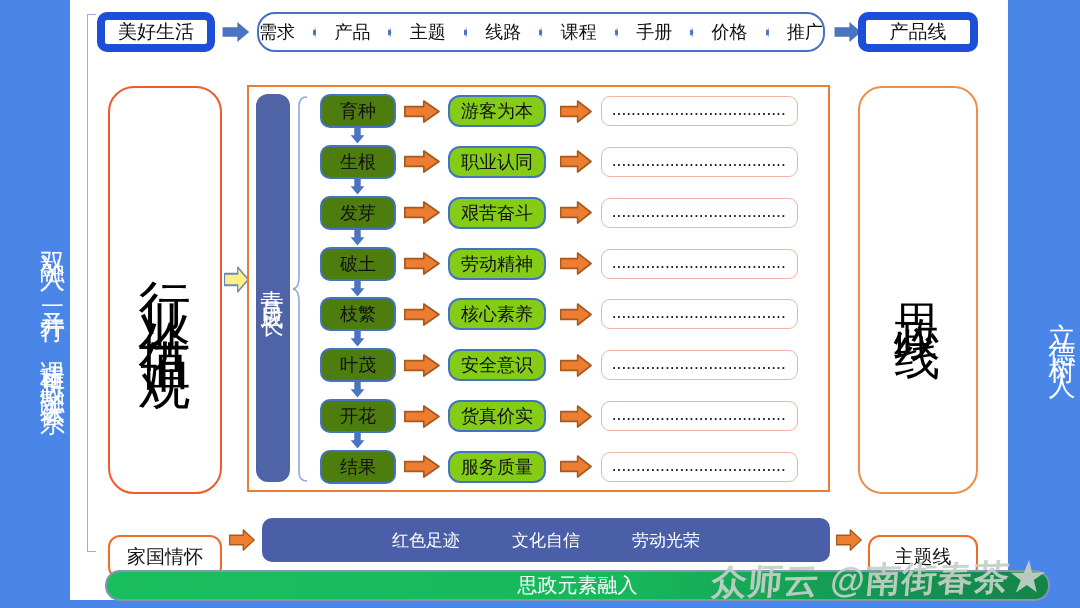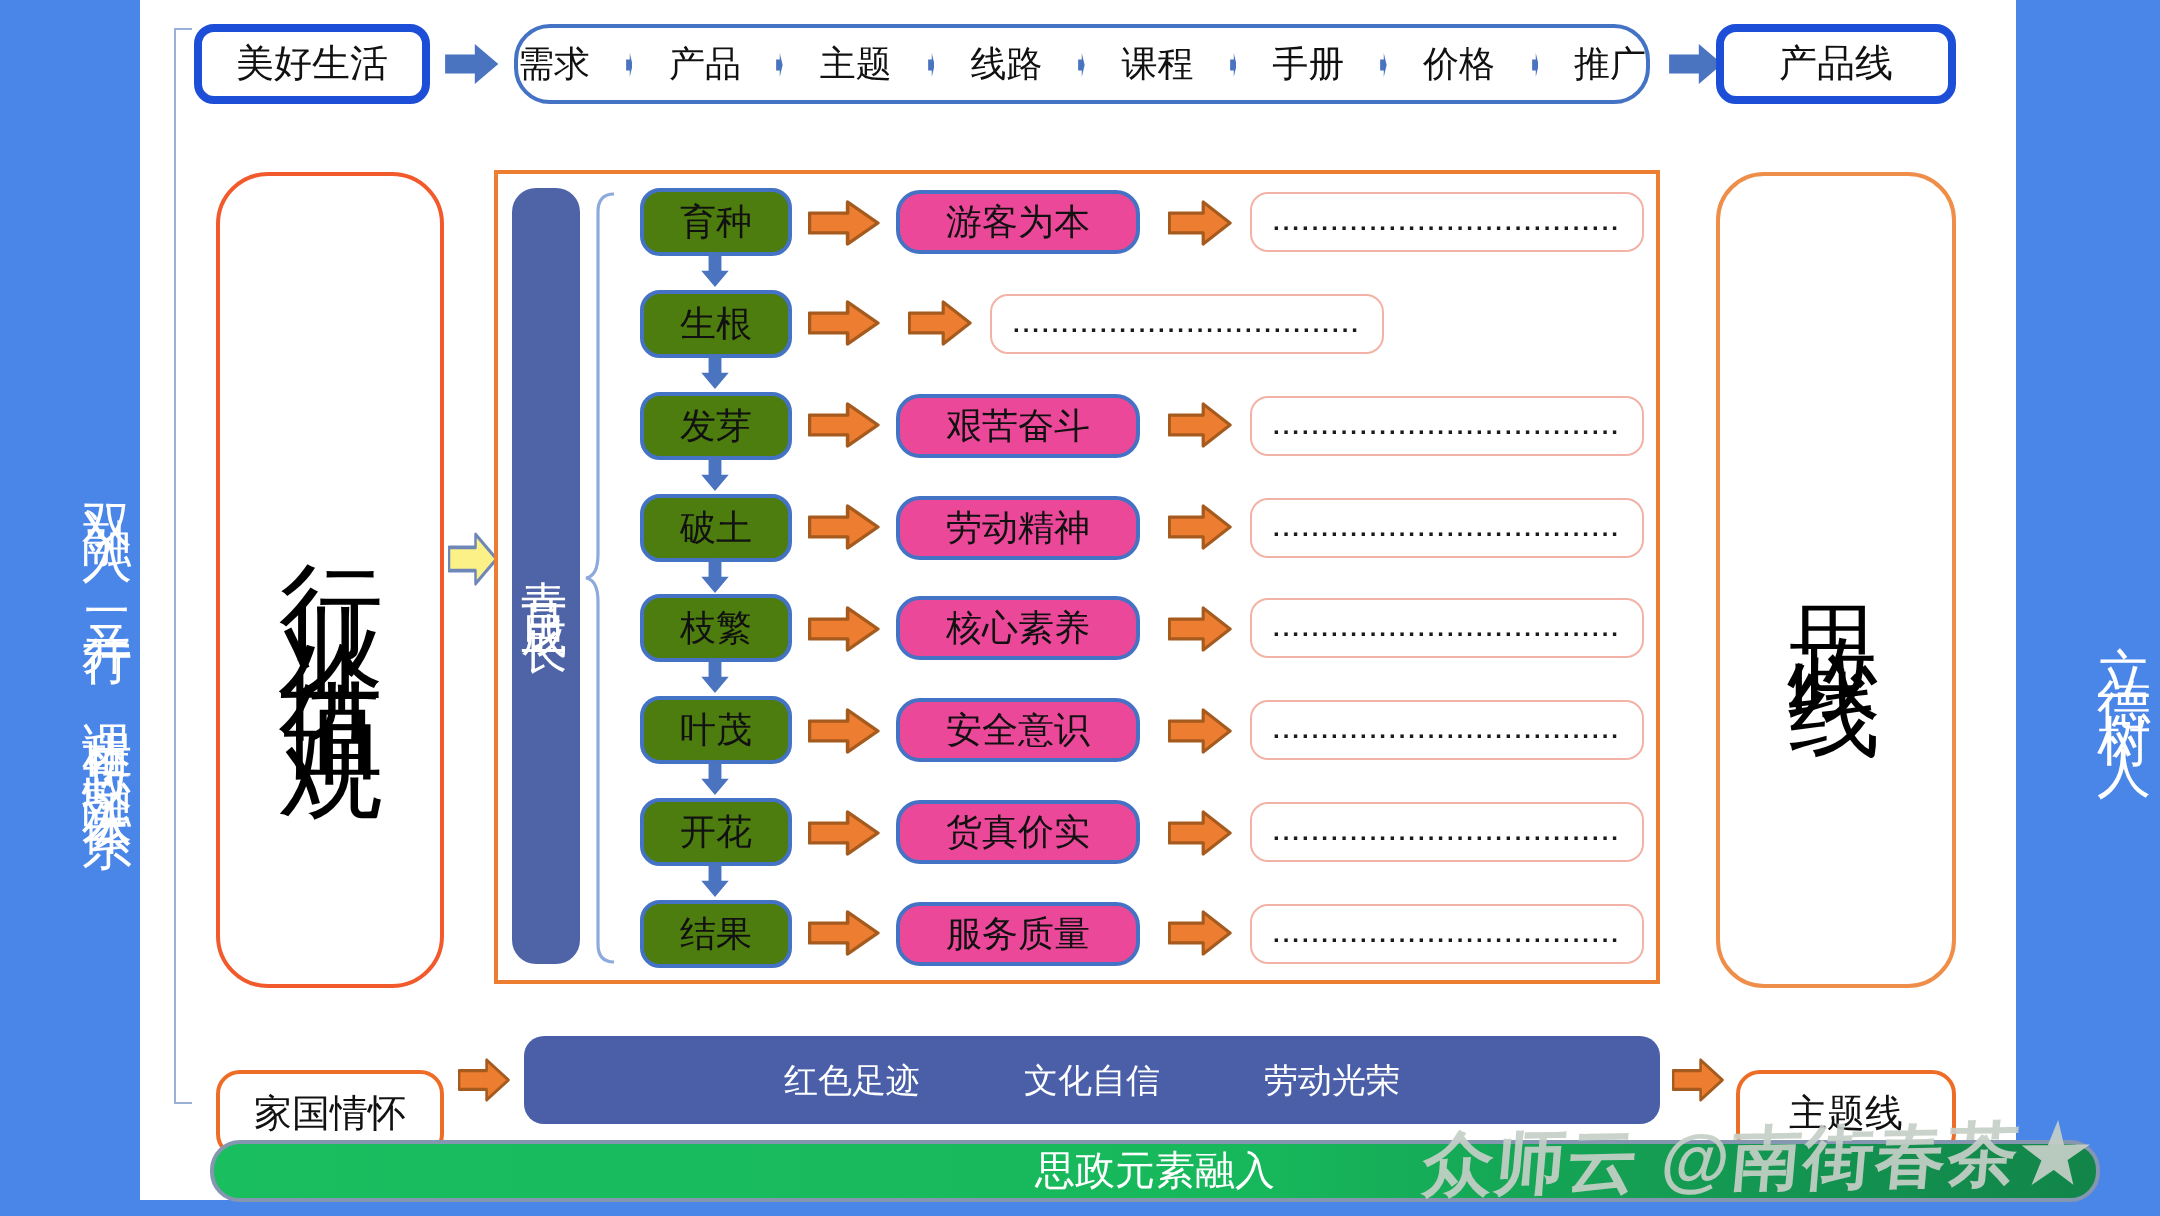--- a/index.html
+++ b/index.html
@@ -12,21 +12,21 @@
 
   .sidebar-text { position:absolute; color:#ffffff; display:flex; justify-content:center; }
   .left-text  { left:0; top:34px; width:70px; height:560px; font-size:25px; letter-spacing:7px; }
   .right-text { left:1008px; top:215px; width:72px; height:240px; font-size:27px; letter-spacing:17px; }
 
   .left-bracket { position:absolute; left:87px; top:14px; width:9px; height:538px;
     border-left:1.5px solid #9ab0d6; border-top:1.5px solid #9ab0d6; border-bottom:1.5px solid #9ab0d6; }
 
   .box { position:absolute; background:#fff; display:flex; align-items:center; justify-content:center;
          color:#111; font-size:19px; font-weight:500; }
-  .blue-border   { border:4px solid #1d4ed8; border-radius:10px; }
+  .blue-border   { border:8px solid #1d4ed8; border-radius:10px; }
   .orange-border { border:2px solid #ed6d27; border-radius:12px;margin-top:17px; }
 
   .top-box { top:12px; height:40px; }
   .b-meihao   { left:97px;  width:118px; }
   .b-chanpin  { left:858px; width:120px; }
 
   .arr { position:absolute; }
   .arr svg { width:100%; height:100%; display:block; }
 
   .chain-box { position:absolute; left:257px; top:12px; width:568px; height:40px;
@@ -47,21 +47,21 @@
     border-radius:12px; display:flex; align-items:center; justify-content:center;
     color:#fff; font-size:23px; letter-spacing:8px; font-weight:500; }
 
   .brace { position:absolute; left:292px; top:96px; width:18px; height:386px; }
 
   .rows { position:absolute; left:320px; top:94px; width:502px; height:390px;
     display:flex; flex-direction:column; justify-content:space-between; }
   .grow-row { position:relative; display:flex; align-items:center; height:34px; }
   .stage-box { width:76px; height:34px; background:#4d7c0f; border:2px solid #4472c4; border-radius:10px;
     display:flex; align-items:center; justify-content:center; font-size:18px; font-weight:500; color:#111; }
-  .value-box { width:122px; height:32px; margin-left:8px; background:#ec4899; border:2px solid #4472c4; border-radius:12px;
+  .value-box { width:98px; height:32px; margin-left:8px; background:#84cc16; border:2px solid #4472c4; border-radius:12px;
     display:flex; align-items:center; justify-content:center; font-size:18px; font-weight:500; color:#111; }
   .o-arrow { width:36px; height:23px; }
   .o-arrow svg { width:100%; height:100%; display:block; }
   .o-arrow.a1 { margin-left:8px; }
   .o-arrow.a2 { margin-left:14px; width:32px; }
   .dotted-box { width:197px; height:30px; margin-left:9px; background:#fff; border:1.5px solid #f2b3a6; border-radius:9px;
     display:flex; align-items:center; justify-content:center; font-size:12px; font-weight:700; letter-spacing:1.5px;
     color:#1a1a1a; overflow:hidden; white-space:nowrap; }
   .down-arrow { position:absolute; left:30px; top:32px; width:15px; height:18px; z-index:2; }
   .down-arrow svg { width:100%; height:100%; display:block; }
@@ -196,20 +196,21 @@
         <div class="down-arrow">
           <svg viewBox="0 0 70 100" preserveAspectRatio="none">
             <path d="M20 2 L50 2 L50 52 L67 52 L35 97 L3 52 L20 52 Z" fill="#4a73c0"></path>
           </svg>
         </div>
         <div class="o-arrow a1">
           <svg viewBox="0 0 100 70" preserveAspectRatio="none">
             <path d="M2 20 L55 20 L55 3 L97 35 L55 67 L55 50 L2 50 Z" fill="#ed7d31" stroke="#a55a1e" stroke-width="5" stroke-linejoin="round"></path>
           </svg>
         </div>
+        <div class="value-box">职业认同</div>
         <div class="o-arrow a2">
           <svg viewBox="0 0 100 70" preserveAspectRatio="none">
             <path d="M2 20 L55 20 L55 3 L97 35 L55 67 L55 50 L2 50 Z" fill="#ed7d31" stroke="#a55a1e" stroke-width="5" stroke-linejoin="round"></path>
           </svg>
         </div>
         <div class="dotted-box">....................................</div>
       </div>
       <div class="grow-row">
         <div class="stage-box">发芽</div>
         <div class="down-arrow">

